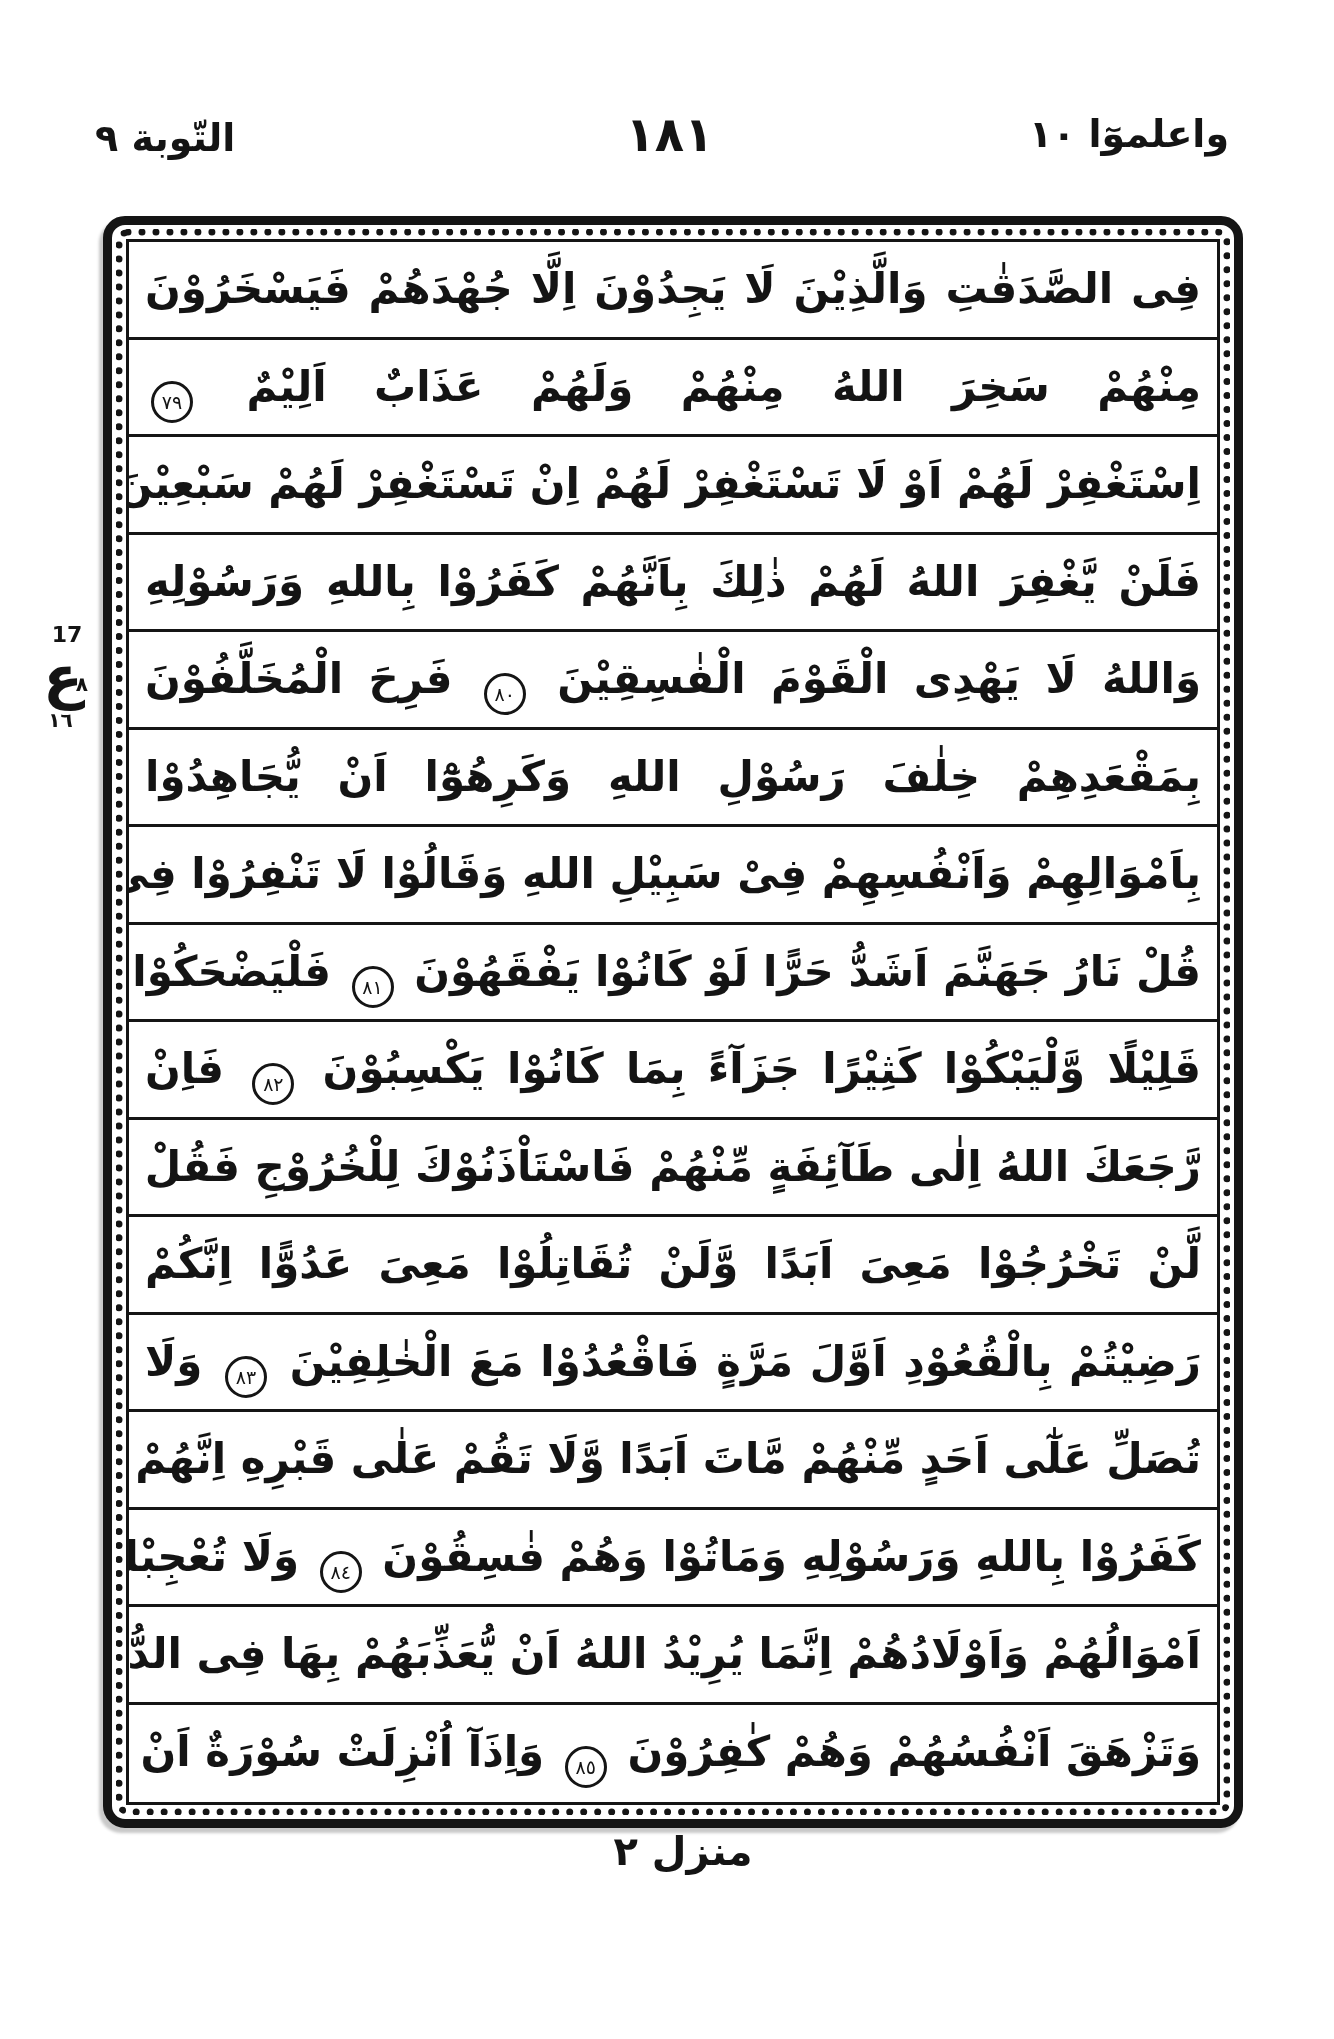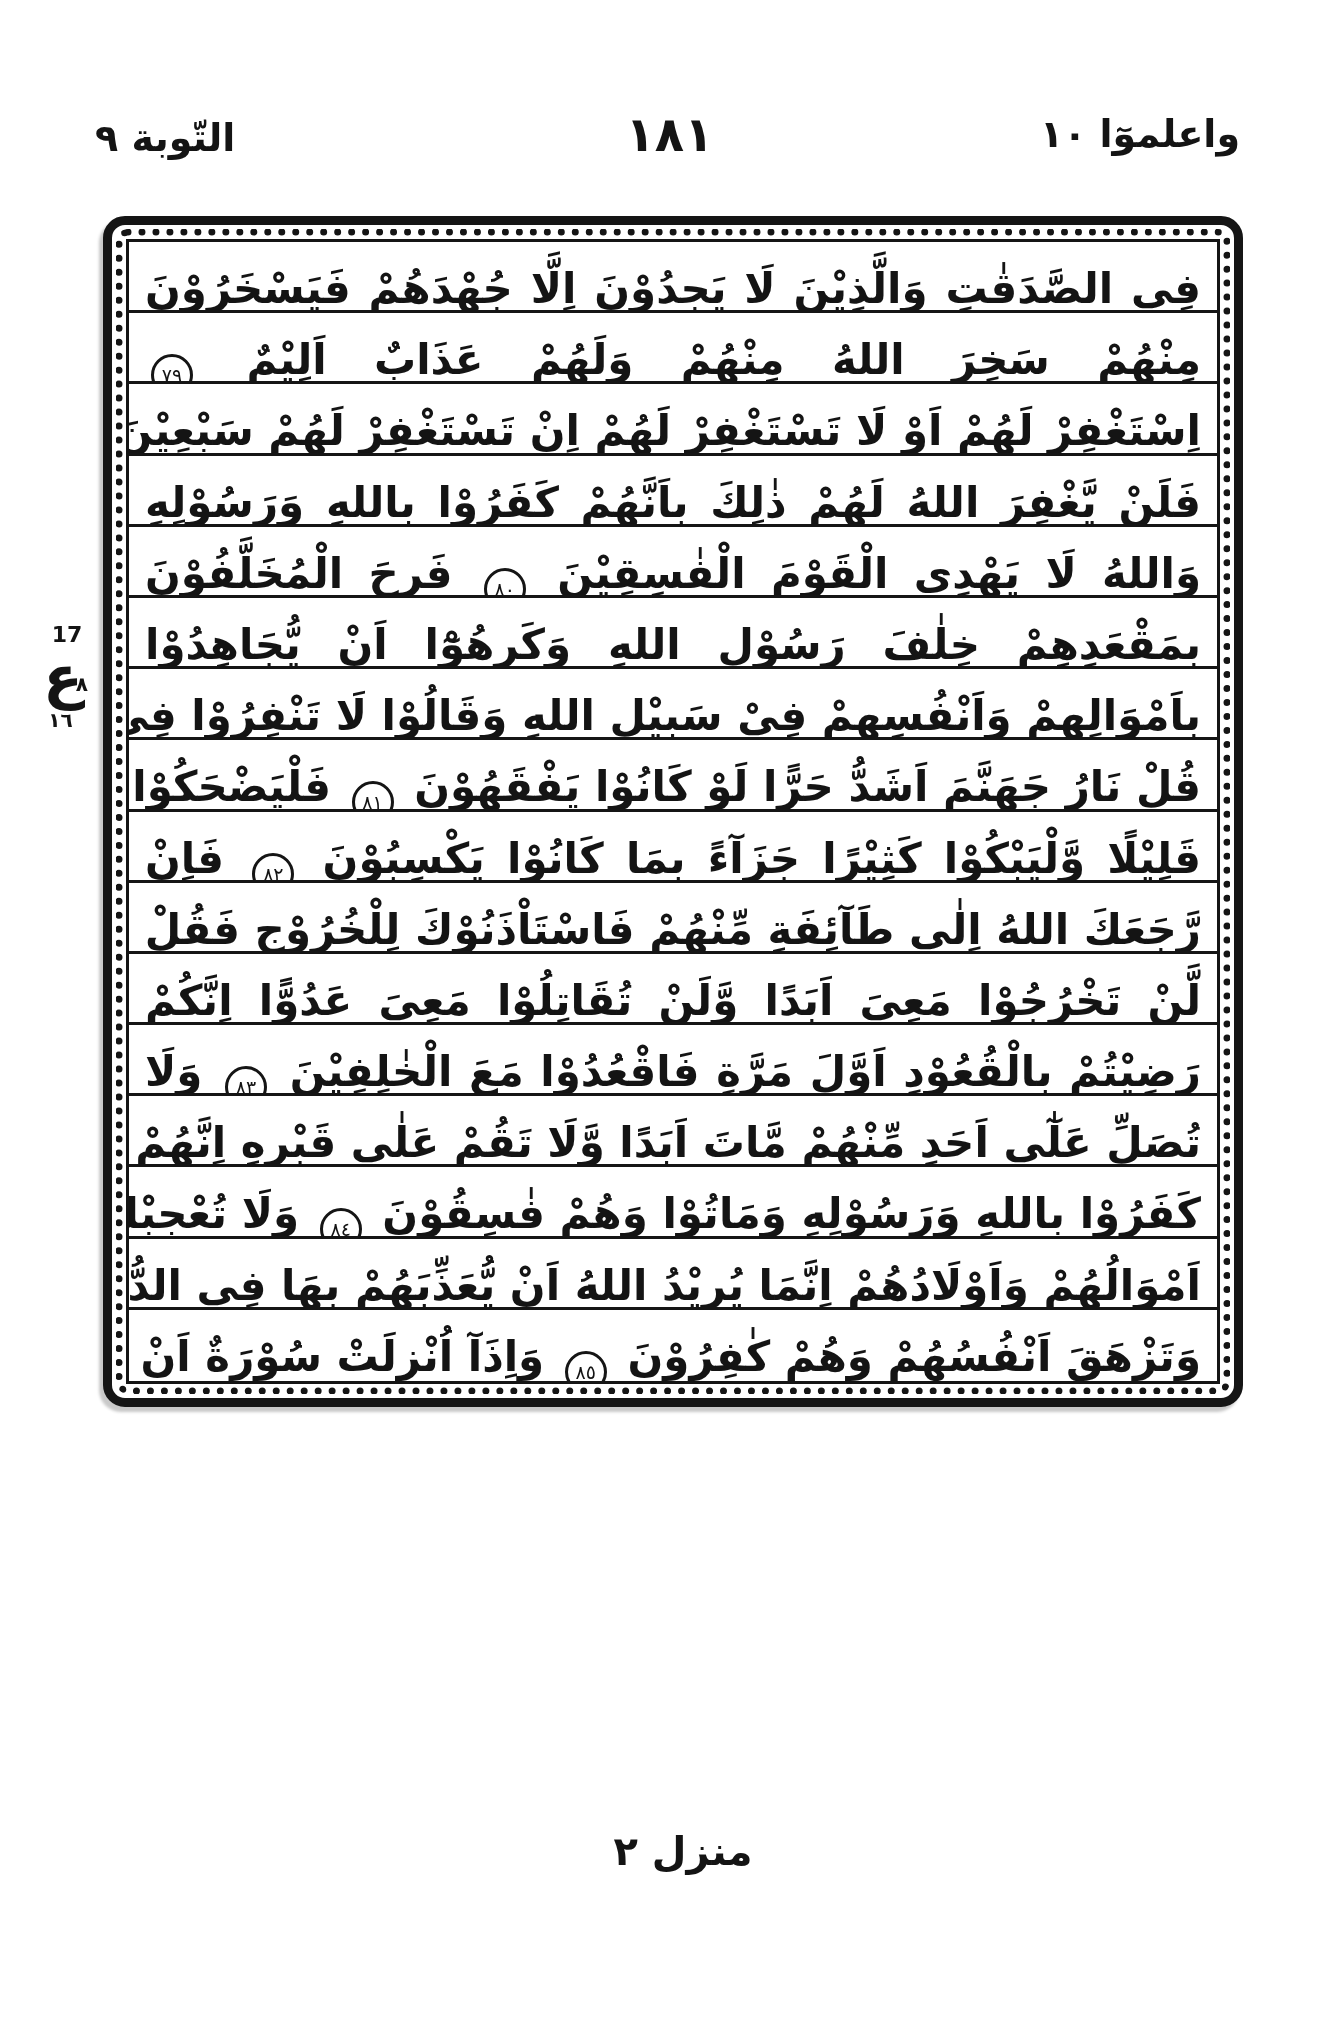--- a/index.html
+++ b/index.html
@@ -6,24 +6,24 @@
   body{
     width:1334px;height:2039px;position:relative;
     background:#ffffff;color:#141414;
     font-family:"DejaVu Sans",sans-serif;
     overflow:hidden;
   }
   
   .hdr{position:absolute;top:104px;left:95px;right:90px;height:70px;}
   .hdr-left{position:absolute;left:0;top:12px;font-size:38px;font-weight:bold;direction:rtl;}
   .hdr-center{position:absolute;left:0;right:0;top:2px;text-align:center;font-size:48px;font-weight:bold;direction:rtl;}
-  .hdr-right{position:absolute;right:4px;top:8px;font-size:38px;font-weight:bold;direction:rtl;}
+  .hdr-right{position:absolute;right:15px;top:8px;font-size:38px;font-weight:bold;direction:rtl;}
   
   .frame-outer{
-    position:absolute;left:103px;top:216px;width:1140px;height:1191px;
+    position:absolute;left:103px;top:216px;width:1140px;height:1612px;
     box-sizing:border-box;border:9px solid #151515;border-radius:22px;
     padding:4px;background:#ffffff;
     box-shadow:-4px 5px 3px #c9c9c9;
   }
   .frame-dots{
     box-sizing:border-box;width:100%;height:100%;
     border:7px dotted #151515;border-radius:12px;padding:3px;
   }
   .frame-inner{
     box-sizing:border-box;width:100%;height:100%;

